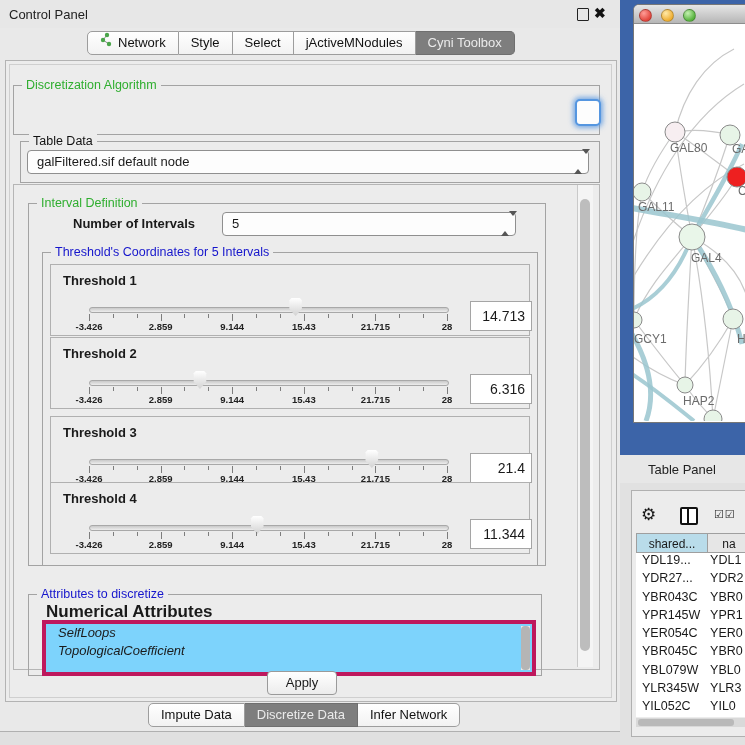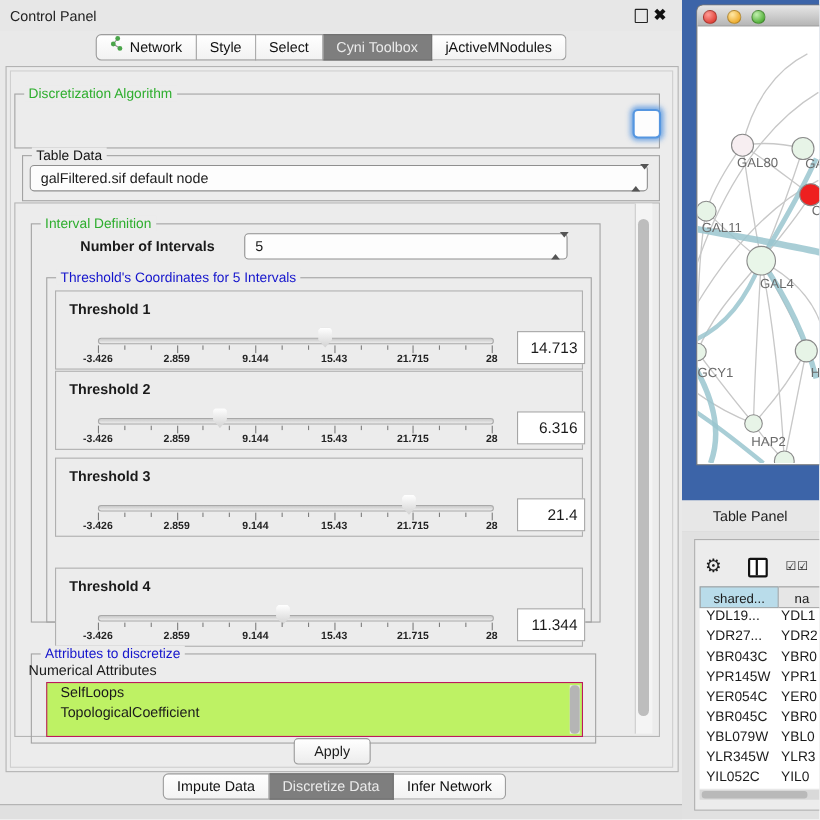--- a/index.html
+++ b/index.html
@@ -62,22 +62,22 @@
   .thumb-sl{position:absolute;top:33px;width:14px;height:18px;background:linear-gradient(#ffffff,#d2d2d2);
             clip-path:polygon(20% 0,80% 0,95% 12%,95% 60%,50% 100%,5% 60%,5% 12%);
             filter:drop-shadow(0 0 1px rgba(0,0,0,.6));}
   .tick{position:absolute;top:49px;width:1px;background:#7d7d7d;height:4px;}
   .tick.major{height:7px;}
   .ticklab{position:absolute;top:56px;transform:translateX(-50%);font-size:9.5px;font-weight:bold;color:#222;}
   .valbox{position:absolute;left:419px;top:36px;width:54px;height:28px;background:#ffffff;border:1px solid #a5a5a5;
           font-size:14px;text-align:right;line-height:28px;padding-right:6px;}
 
   .attr-group{left:28px;top:594px;width:512px;height:80px;}
-  .attr-label{left:26px;top:602px;font-size:13px;font-weight:normal;}
-  .attr-list{left:42px;top:620px;width:486px;height:48px;background:#bef264;border:1px solid #be185d;overflow:hidden;}
+  .attr-label{left:46px;top:602px;font-size:17px;font-weight:bold;}
+  .attr-list{left:42px;top:620px;width:486px;height:48px;background:#7dd3fc;border:4px solid #be185d;overflow:hidden;font-style:italic;}
   .attr-item{font-size:13px;padding:1px 0 1px 12px;height:15.5px;}
   .attr-scroll{position:absolute;right:2px;top:2px;width:9px;height:44px;background:#ededed;}
   .attr-scroll .thumb{position:absolute;left:0;top:0;width:9px;height:44px;background:#b5b5b5;border-radius:4px;}
 
   .apply-btn{left:267px;top:671px;width:68px;height:22px;background:linear-gradient(#ffffff,#ececec);
              border:1px solid #9a9a9a;border-radius:4px;font-size:13px;text-align:center;line-height:22px;}
 
   .bottom-tabbar{left:148px;top:703px;display:flex;}
   .bottom-strip{left:0;top:731px;width:620px;height:14px;background:#e0e0e0;border-top:1px solid #b0b0b0;}
 
@@ -134,25 +134,25 @@
             <circle cx="9" cy="12" r="2.2" fill="#4aa54a"></circle>
           </svg></span>
         <span>Network</span>
       </div>
       <div class="tab">
         <span>Style</span>
       </div>
       <div class="tab">
         <span>Select</span>
       </div>
+      <div class="tab">
+        <span>jActiveMNodules</span>
+      </div>
       <div class="tab selected">
         <span>Cyni Toolbox</span>
-      </div>
-      <div class="tab">
-        <span>jActiveMNodules</span>
       </div>
     </div>
 
   <div class="abs main-panel"></div>
   <div class="abs inner-panel"></div>
 
   <div class="abs group algo-group">
     <span class="legend green">Discretization Algorithm</span>
   </div>
   <div class="abs combo-fragment"></div>
@@ -256,21 +256,21 @@
         <div class="tick" style="left: 372.133px;"></div>
         <div class="tick major" style="left: 396px;"></div>
         <div class="ticklab" style="left: 38px;">-3.426</div>
         <div class="ticklab" style="left: 109.6px;">2.859</div>
         <div class="ticklab" style="left: 181.2px;">9.144</div>
         <div class="ticklab" style="left: 252.8px;">15.43</div>
         <div class="ticklab" style="left: 324.4px;">21.715</div>
         <div class="ticklab" style="left: 396px;">28</div>
         <div class="valbox">21.4</div>
       </div>
-      <div class="thresh-box" style="top: 516px;">
+      <div class="thresh-box" style="top: 482px;">
         <div class="thresh-label">Threshold 4</div>
         <div class="track"></div>
         <div class="thumb-sl" style="left: 199.257px;"></div>
         <div class="tick major" style="left: 38px;"></div>
         <div class="tick" style="left: 61.8667px;"></div>
         <div class="tick" style="left: 85.7333px;"></div>
         <div class="tick major" style="left: 109.6px;"></div>
         <div class="tick" style="left: 133.467px;"></div>
         <div class="tick" style="left: 157.333px;"></div>
         <div class="tick major" style="left: 181.2px;"></div>

